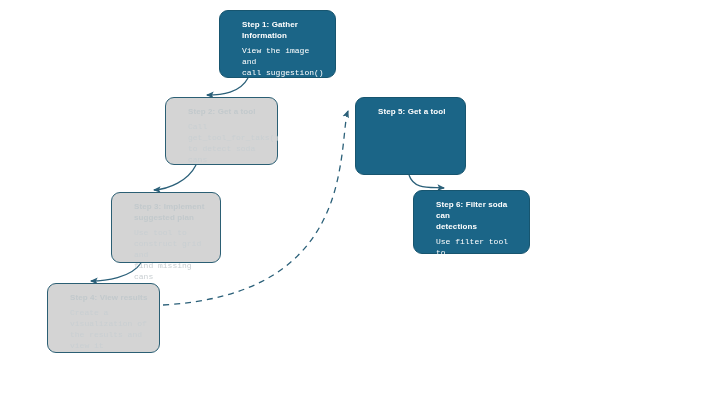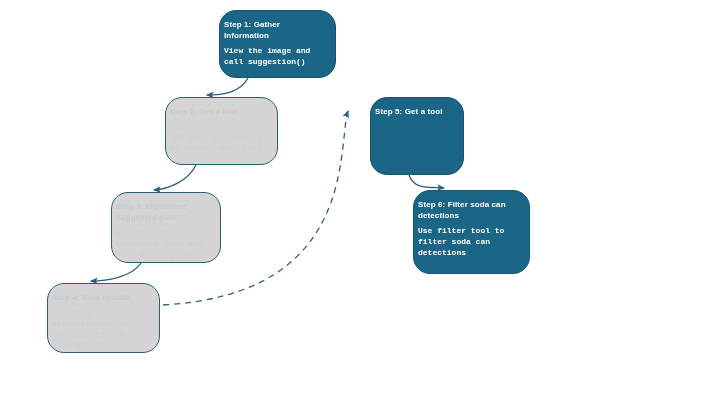--- a/index.html
+++ b/index.html
@@ -25,22 +25,22 @@
     position: absolute;
     left: 0;
     top: 0;
     width: 720px;
     height: 405px;
     pointer-events: none;
   }
   .node {
     position: absolute;
     box-sizing: border-box;
-    border-radius: 17px;
-    padding: 8px 10px 9px 4px;
+    border-radius: 9px;
+    padding: 8px 10px 9px 22px;
   }
   .node.active {
     background: #1b6587;
     border: 1px solid #17556f;
   }
   .node.faded {
     background: #d4d4d4;
     border: 1px solid #2b5f74;
   }
   .node-title {
@@ -53,31 +53,31 @@
     white-space: pre-line;
   }
   .node-body {
     font-family: "Liberation Mono", monospace;
     font-size: 8px;
     line-height: 11px;
     margin: 0;
     white-space: pre-line;
   }
   .node.active .node-title { color: #ffffff; }
-  .node.active .node-body  { color: #ffffff; font-weight: bold; }
+  .node.active .node-body  { color: #ffffff; }
   .node.faded .node-title  { color: #c2c9cc; }
   .node.faded .node-body   { color: #c9cfd2; }
 
   
   #node-step1 { left: 219px; top: 10px;  width: 117px; height: 68px; }
   #node-step2 { left: 165px; top: 97px;  width: 113px; height: 68px; }
   #node-step3 { left: 111px; top: 192px; width: 110px; height: 71px; }
   #node-step4 { left: 47px;  top: 283px; width: 113px; height: 70px; }
-  #node-step5 { left: 355px; top: 97px;  width: 94px; height: 78px; margin-left: 15px; }
-  #node-step6 { left: 413px; top: 190px; width: 117px; height: 84px; }
+  #node-step5 { left: 355px; top: 97px;  width: 111px; height: 78px; }
+  #node-step6 { left: 413px; top: 190px; width: 117px; height: 64px; }
 
   .annotation {
     position: absolute;
     left: 266px;
     top: 231px;
     width: 128px;
     color: #f42535;
     font-family: "Liberation Sans", sans-serif;
     font-size: 11px;
     line-height: 15px;

